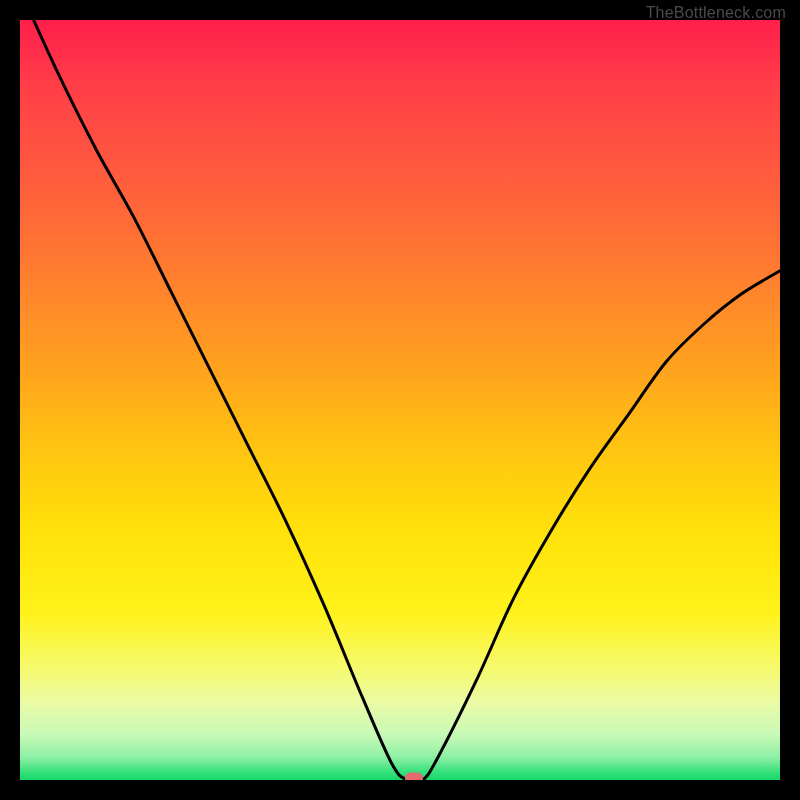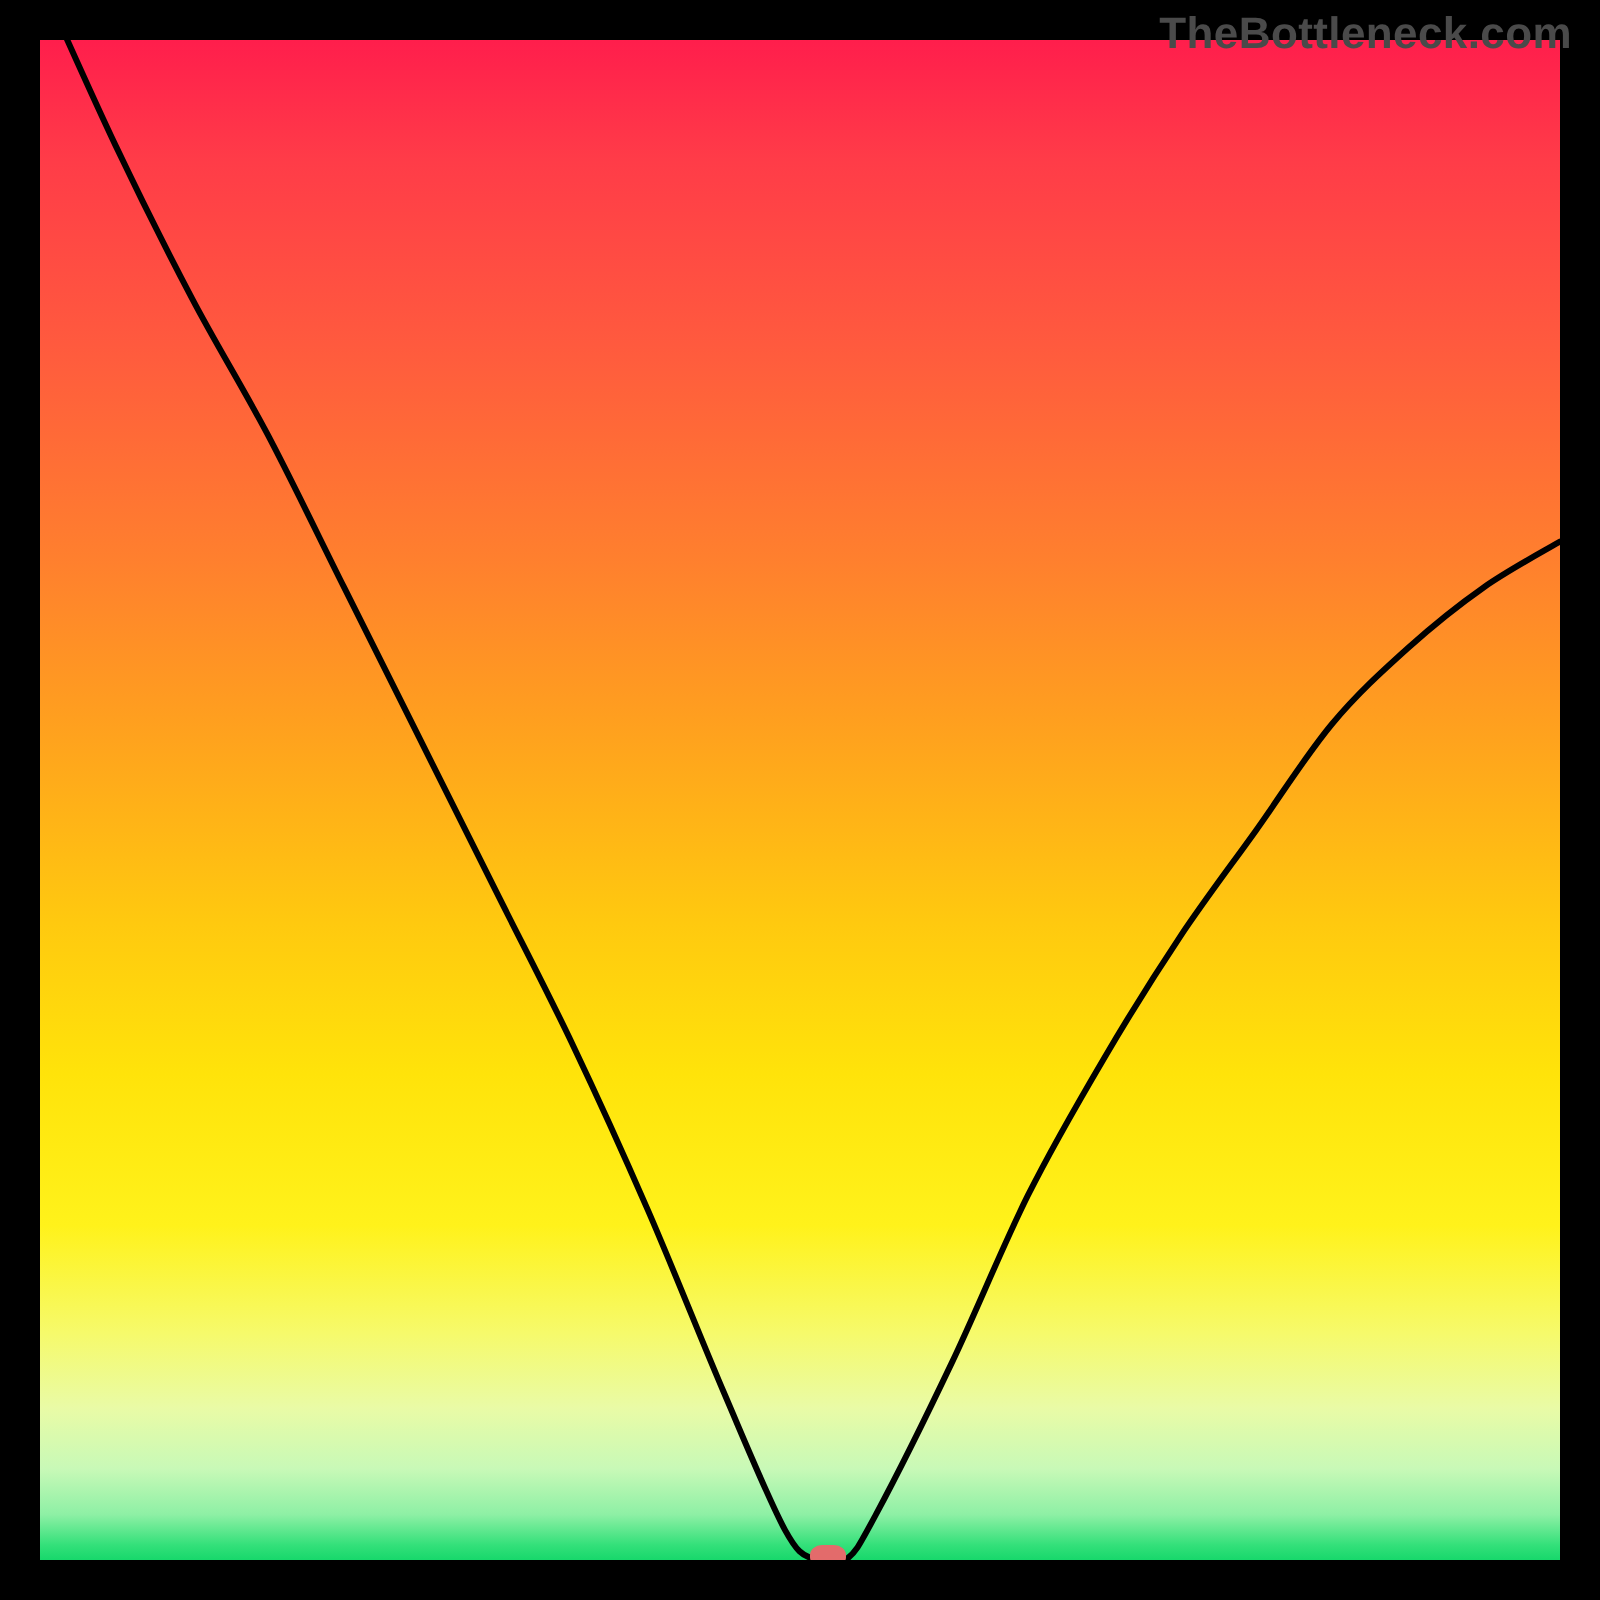--- a/index.html
+++ b/index.html
@@ -15,22 +15,22 @@
     position: relative;
     width: 800px;
     height: 800px;
     background: #000;
   }
   .watermark {
     position: absolute;
     top: 4px;
     right: 14px;
     color: #4a4a4a;
-    font-size: 22px;
-    font-weight: 700;
+    font-size: 16px;
+    font-weight: 400;
     letter-spacing: 0.2px;
     z-index: 20;
     user-select: none;
   }
   .plot-area {
     position: absolute;
     left: 20px;
     top: 20px;
     width: 760px;
     height: 760px;

